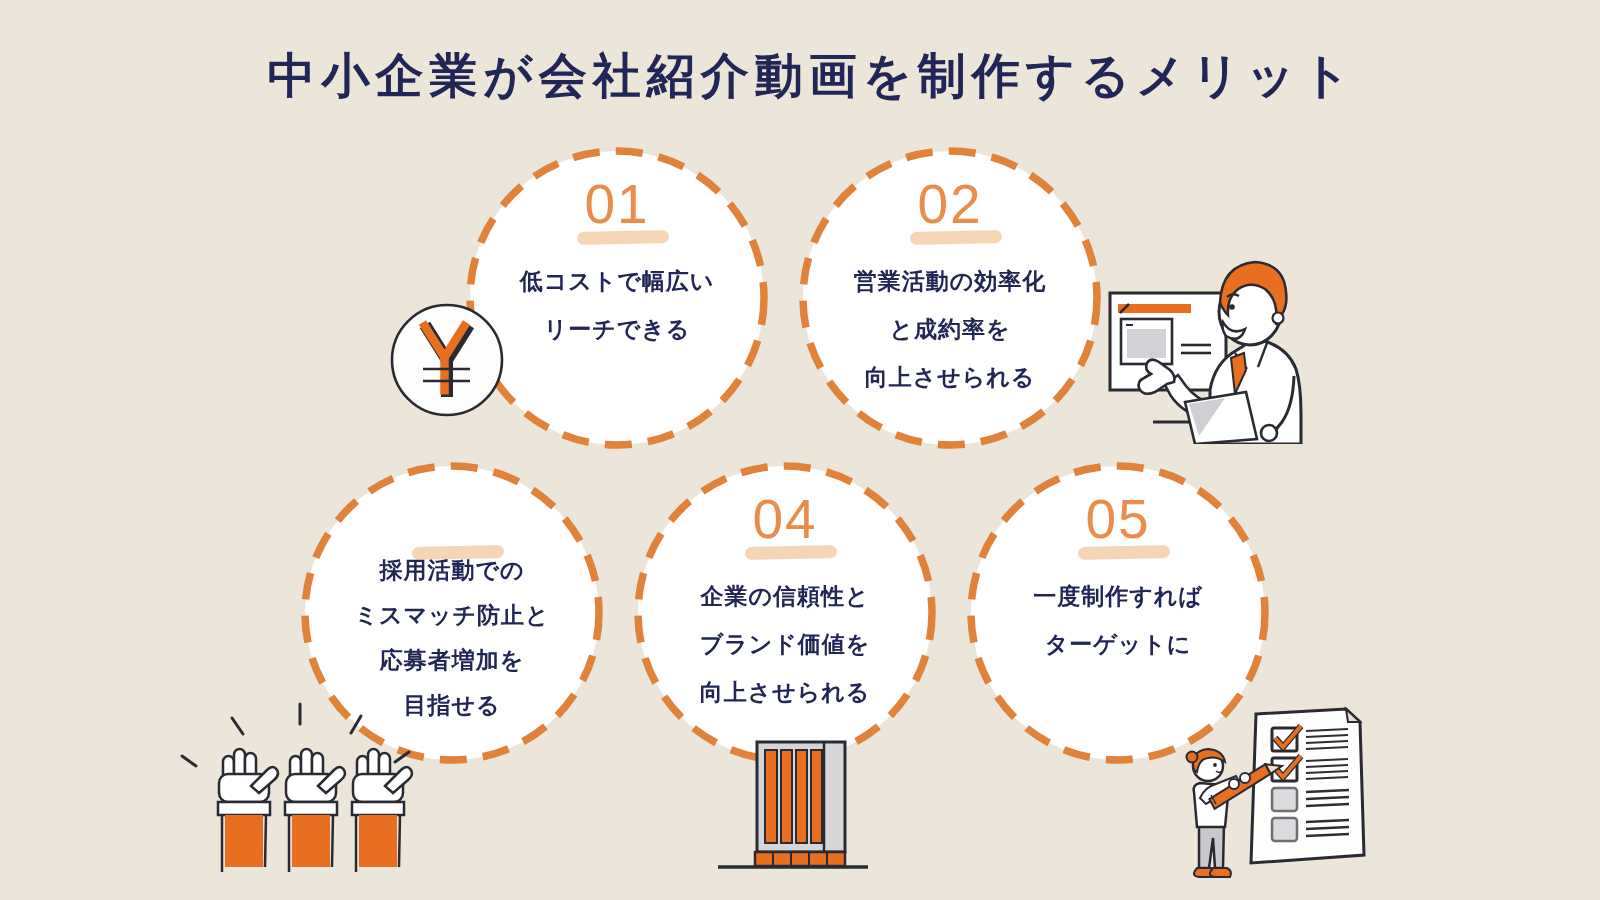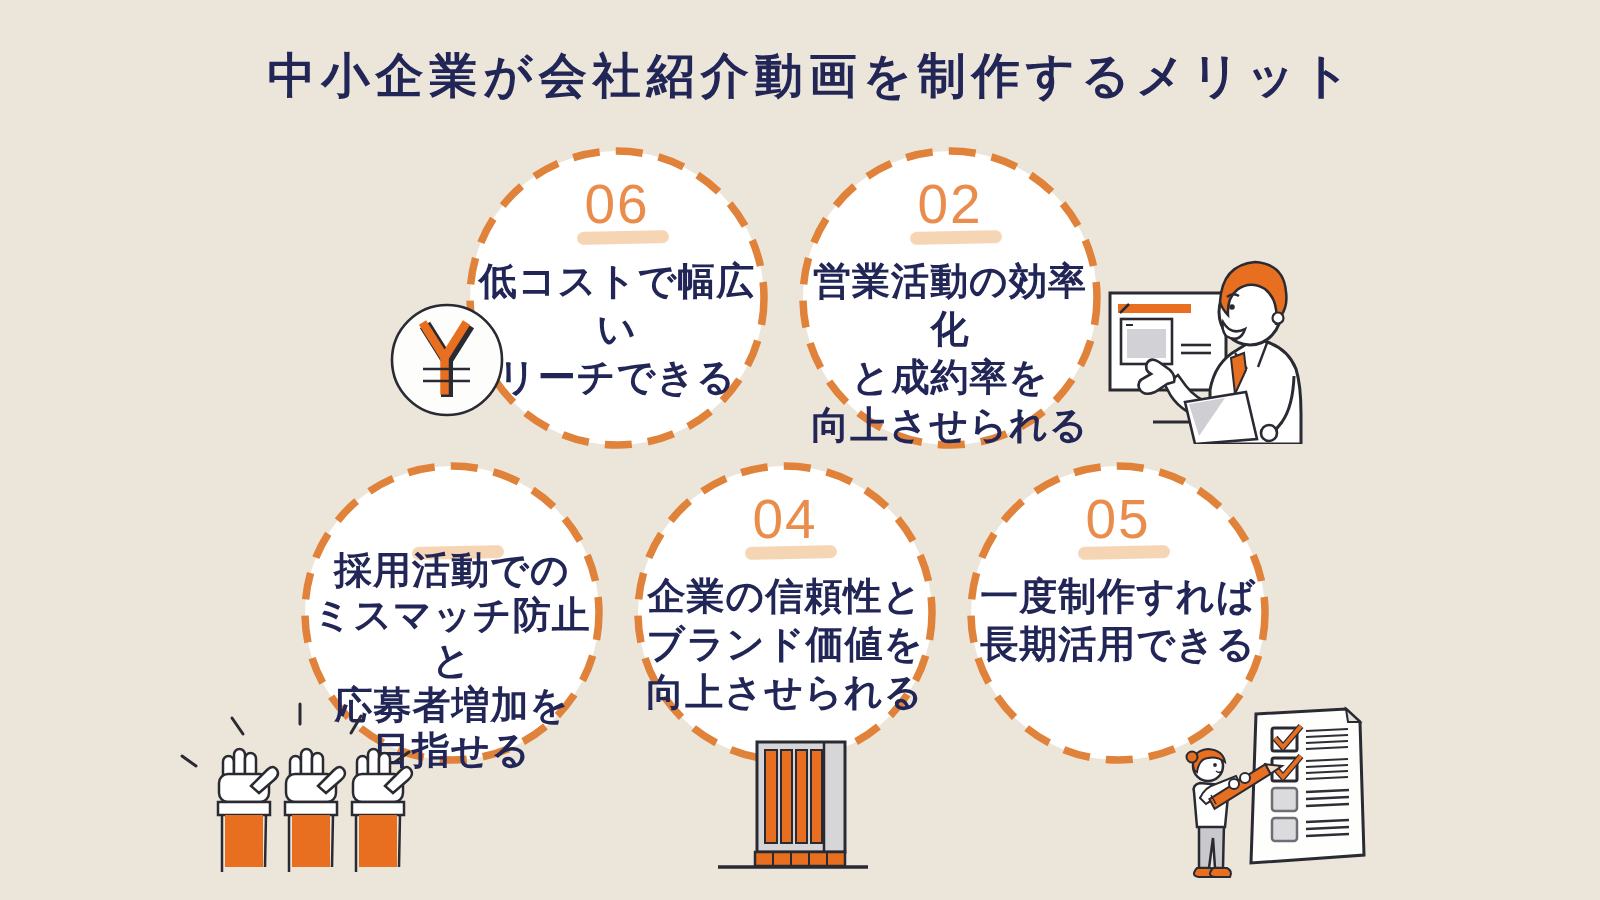--- a/index.html
+++ b/index.html
@@ -23,40 +23,40 @@
     text-align:center;font-size:55px;font-weight:400;letter-spacing:2px;
     color:#E98C4C;z-index:3;
   }
   .hl{
     position:absolute;top:84px;left:50%;width:92px;height:13px;margin-left:-40px;
     background:#F5CBA3;opacity:.8;border-radius:7px;transform:rotate(-1.2deg);
     filter:blur(.7px);z-index:2;
   }
   .txt{
     position:absolute;left:0;width:100%;text-align:center;
-    font-weight:800;font-size:38px;color:#222657;letter-spacing:1px;z-index:3;
+    font-weight:800;font-size:23px;color:#222657;letter-spacing:1px;z-index:3;
   }
   .txt3{top:110px;line-height:48px;}
   .txt4{top:86px;line-height:45px;}
   .illus{position:absolute;z-index:5;}
 </style>
 </head>
 <body>
 
 <div class="canvas">
 
   <div class="title">中小企業が会社紹介動画を制作するメリット</div>
 
   <div class="circle" style="left:466px;top:147px;">
     <svg class="ring" width="302" height="302" viewBox="0 0 302 302">
       <circle cx="151" cy="151" r="147" fill="#FFFFFF"></circle>
       <circle cx="151" cy="151" r="147" fill="none" stroke="#E0823A" stroke-width="7.5" stroke-dasharray="27 16.2"></circle>
     </svg>
     <div class="hl"></div>
-    <div class="num">06</div>
+    <div class="num">01</div>
     <div class="txt txt3">
       <div>低コストで幅広い</div>
       <div>リーチできる</div>
     </div>
   </div>
 
   <div class="circle" style="left:799px;top:147px;">
     <svg class="ring" width="302" height="302" viewBox="0 0 302 302">
       <circle cx="151" cy="151" r="147" fill="#FFFFFF"></circle>
       <circle cx="151" cy="151" r="147" fill="none" stroke="#E0823A" stroke-width="7.5" stroke-dasharray="27 16.2"></circle>
@@ -100,21 +100,21 @@
 
   <div class="circle" style="left:967px;top:462px;">
     <svg class="ring" width="302" height="302" viewBox="0 0 302 302">
       <circle cx="151" cy="151" r="147" fill="#FFFFFF"></circle>
       <circle cx="151" cy="151" r="147" fill="none" stroke="#E0823A" stroke-width="7.5" stroke-dasharray="27 16.2"></circle>
     </svg>
     <div class="hl"></div>
     <div class="num">05</div>
     <div class="txt txt3">
       <div>一度制作すれば</div>
-      <div>長期活用できる</div>
+      <div>ターゲットに</div>
     </div>
   </div>
 
   <svg class="illus" style="left:389px;top:301px;" width="118" height="118" viewBox="0 0 118 118">
     <circle cx="58" cy="59" r="55" fill="#FDFDFC" stroke="#2A2A33" stroke-width="2.6"></circle>
     <path d="M36 24 L58 59 L80 24" fill="none" stroke="#2A2A33" stroke-width="12"></path>
     <path d="M58 57 L58 96" fill="none" stroke="#2A2A33" stroke-width="12"></path>
     <path d="M33.5 21.5 L55.5 56.5 L77.5 21.5" fill="none" stroke="#E86F1F" stroke-width="8.5"></path>
     <path d="M55.5 55 L55.5 93.5" fill="none" stroke="#E86F1F" stroke-width="8.5"></path>
     <line x1="34" y1="68" x2="81" y2="68" stroke="#2A2A33" stroke-width="2.6"></line>

